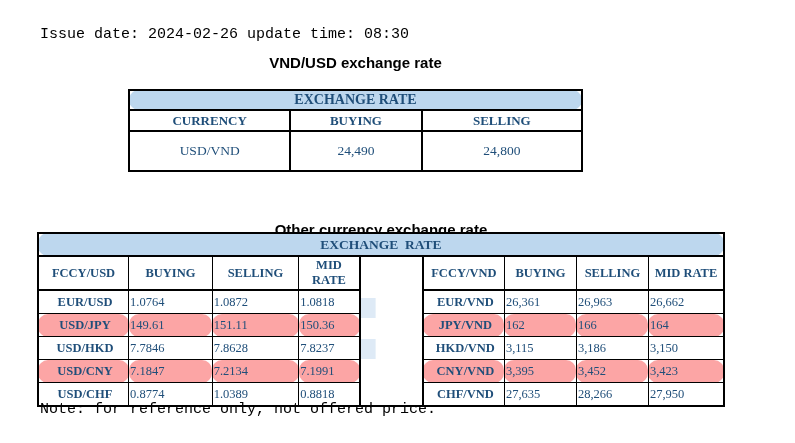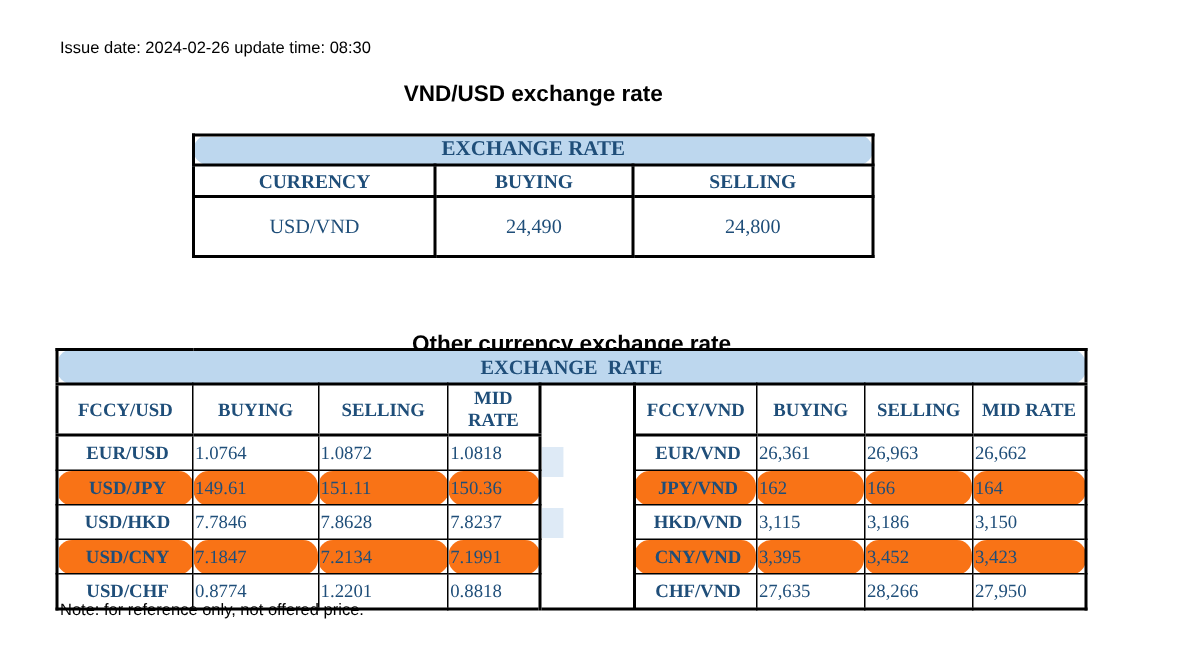--- a/index.html
+++ b/index.html
@@ -1,20 +1,20 @@
 <!DOCTYPE html>
 <html><head>
 <meta charset="utf-8">
 <style>
   html,body{margin:0;padding:0;background:#fff;}
   #page{position:relative;width:795px;height:443px;background:#ffffff;overflow:hidden;
         font-family:"Liberation Serif","DejaVu Serif",serif;}
 
-  .monoline{position:absolute;font-family:Liberation Sans, sans-serif;
-            font-size:11px;color:#000;white-space:pre;}
+  .monoline{position:absolute;font-family:Liberation Mono, monospace;
+            font-size:15px;color:#000;white-space:pre;}
   #issue-line{left:40px;top:26px;}
   #note-line{left:40px;top:401px;}
 
   .section-title{position:absolute;font-family:"Liberation Sans","DejaVu Sans",sans-serif;
                  font-weight:bold;font-size:15px;color:#000;text-align:center;}
   #title-usd{left:128px;top:54px;width:455px;text-align:center;}
   #title-other{left:37px;top:195px;width:688px;margin-top:26px;}
 
   table{border-collapse:collapse;table-layout:fixed;}
   td,th{overflow:hidden;border-radius:10px;}
@@ -28,21 +28,21 @@
 
   
   #other-table{position:absolute;left:37px;top:232px;width:688px;border:2px solid #000;}
   #other-table td,#other-table th{border:1px solid #000;color:#1F4E79;vertical-align:middle;}
   #other-table .banner{background:#BDD7EE;font-weight:bold;font-size:13.5px;height:19px;
                        text-align:center;white-space:pre;border-bottom:2px solid #000;}
   #other-table th{background:#fff;font-weight:bold;font-size:12.5px;height:20px;
                   text-align:center;border-bottom:2px solid #000;}
   #other-table td{font-size:12.5px;height:20px;text-align:left;}
   #other-table td.pair{font-weight:bold;text-align:center;padding-left:4px;margin-left:48px;}
-  #other-table tr.stripe td{background:#f97316;}
+  #other-table tr.stripe td{background:#fca5a5;}
   
   #other-table td.gap{border-top:none;border-bottom:none;border-left:2px solid #000;border-right:2px solid #000;
       background-color:#fff;background-repeat:no-repeat;background-size:24% 100%;
       background-image:linear-gradient(to bottom,#fff 0 41px,#DEEAF6 41px 61px,#fff 61px 82px,#DEEAF6 82px 102px,#fff 102px 100%);}
 </style>
 </head>
 <body>
 
 <div id="page">
 
@@ -138,21 +138,21 @@
         <td>7.2134</td>
         <td>7.1991</td>
         <td class="pair">CNY/VND</td>
         <td>3,395</td>
         <td>3,452</td>
         <td>3,423</td>
       </tr>
       <tr>
         <td class="pair">USD/CHF</td>
         <td>0.8774</td>
-        <td>1.2201</td>
+        <td>1.0389</td>
         <td>0.8818</td>
         <td class="pair">CHF/VND</td>
         <td>27,635</td>
         <td>28,266</td>
         <td>27,950</td>
       </tr>
     </tbody>
   </table>
 
   <div id="note-line" class="monoline">Note: for reference only, not offered price.</div>

